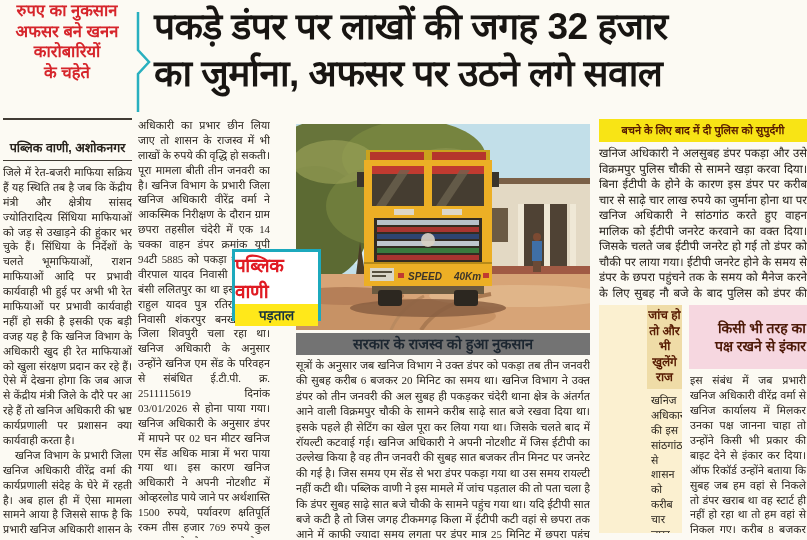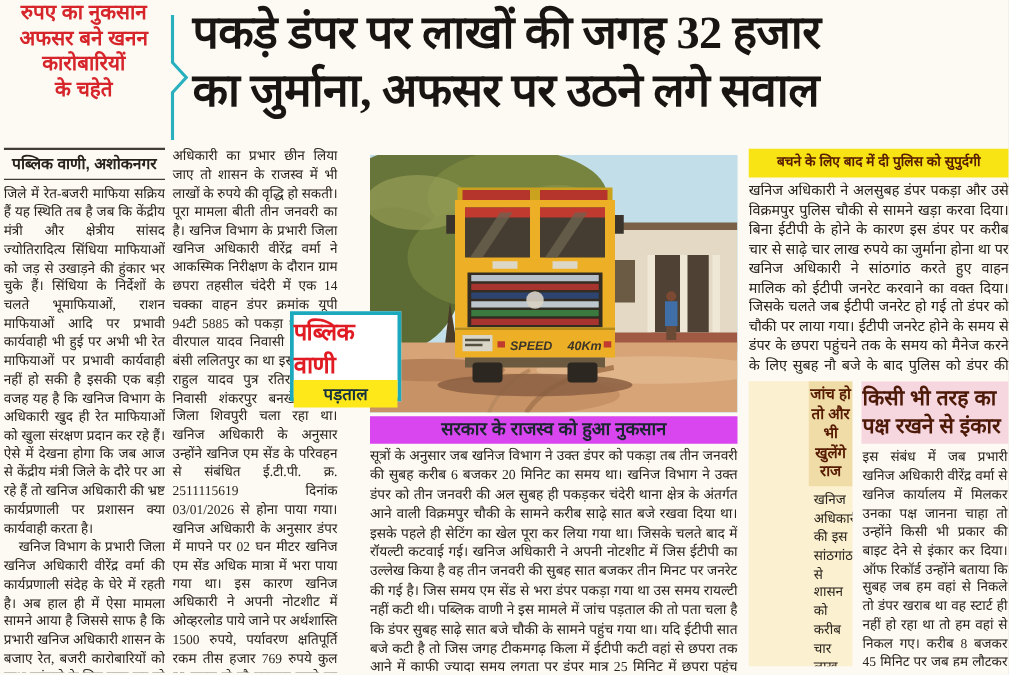--- a/index.html
+++ b/index.html
@@ -12,27 +12,27 @@
   
   .kicker {
     position:absolute; left:0; top:8; width:134px;
     text-align:center; color:#d6252b; font-weight:bold;
     font-size:16.5px; line-height:1.25; font-family:"Liberation Sans",sans-serif;
   }
   .bracket { position:absolute; left:133px; top:10px; width:20px; height:104px; }
   .headline {
     position:absolute; left:154px; top:4px; width:650px;
     font-weight:bold; color:#181512; font-size:37px; line-height:1.26;
-    font-family:Liberation Serif, serif; letter-spacing:-0.5px;
+    font-family:Liberation Sans, sans-serif; letter-spacing:-0.5px;
   }
   
   .col1 { position:absolute; left:3px; top:118px; width:129px; height:420px; overflow:hidden; }
   .byline {
     border-top:2px solid #413c35; border-bottom:1.5px solid #413c35;
-    text-align:center; font-weight:bold; font-size:12.5px; padding:2px 0 4px;
+    text-align:center; font-weight:bold; font-size:12.5px; padding:19px 0 4px;
     margin-bottom:4px; font-family:"Liberation Sans",sans-serif;
   }
   .bodytext { font-size:10.8px; line-height:1.38; text-align:justify; }
   .bodytext p + p { text-indent:12px; }
   .col2 { position:absolute; left:138px; top:118px; width:132px; height:420px; overflow:hidden; }
 
   
   .logo-box {
     position:absolute; left:232px; top:249px; width:89px; height:72px;
     background:#ffffff; border:3px solid #1ca9bd; z-index:6;
@@ -44,21 +44,21 @@
     font-family:"Liberation Sans",sans-serif; letter-spacing:-0.5px;
   }
   .logo-sub {
     background:#ffe81a; text-align:center; font-weight:bold; font-size:13.5px;
     padding:2px 15px; color:#17333d; font-family:"Liberation Sans",sans-serif;
   }
   
   .photo { position:absolute; left:296px; top:124px; width:294px; height:206px; overflow:hidden; background:#c2dfe9; }
   .mid-heading {
     position:absolute; left:296px; top:333px; width:294px; height:22px;
-    background:#d946ef; color:#1c2630; font-weight:bold; font-size:14.5px;
+    background:#737373; color:#1c2630; font-weight:bold; font-size:14.5px;
     text-align:center; line-height:22px; font-family:"Liberation Sans",sans-serif;
   }
   .mid-body { position:absolute; left:296px; top:358px; width:294px; height:180px; overflow:hidden; font-size:11px; line-height:1.4; text-align:justify; }
 
   
   .right-heading {
     position:absolute; left:599px; top:119px; width:208px; height:23px;
     background:#f8e415; color:#571b02; font-weight:bold; font-size:11px;
     text-align:center; line-height:23px; font-family:"Liberation Sans",sans-serif;
     white-space:nowrap; overflow:hidden;
@@ -67,22 +67,22 @@
 
   .box1 { position:absolute; left:599px; top:305px; width:83px; height:228px; background:#fbf0d0; overflow:hidden;padding-left:48px; }
   .box1 .box-heading {
     background:#efdcא7; background:#efdca7; color:#571b02; font-weight:bold; font-size:12px;
     text-align:center; line-height:1.3; padding:3px 1px; font-family:"Liberation Sans",sans-serif;
   }
   .box1 .box-body { font-size:10.8px; line-height:1.38; text-align:justify; padding:4px 4px; }
 
   .box2 { position:absolute; left:689px; top:305px; width:118px; height:228px; overflow:hidden; }
   .box2 .box-heading {
-    background:#f6d7e0; color:#4d1a08; font-weight:bold; font-size:17px;
-    text-align:left; line-height:1.3; padding:3px 1px; font-family:"Liberation Sans",sans-serif;
+    background:#f6d7e0; color:#4d1a08; font-weight:bold; font-size:14px;
+    text-align:right; line-height:1.3; padding:14px 1px; font-family:"Liberation Sans",sans-serif;
   }
   .box2 .box-body { font-size:10.8px; line-height:1.38; text-align:justify; padding:4px 1px; }
 </style>
 </head>
 <body>
 
 <div class="page">
 
   <div class="kicker">
     <div>रुपए का नुकसान</div>

